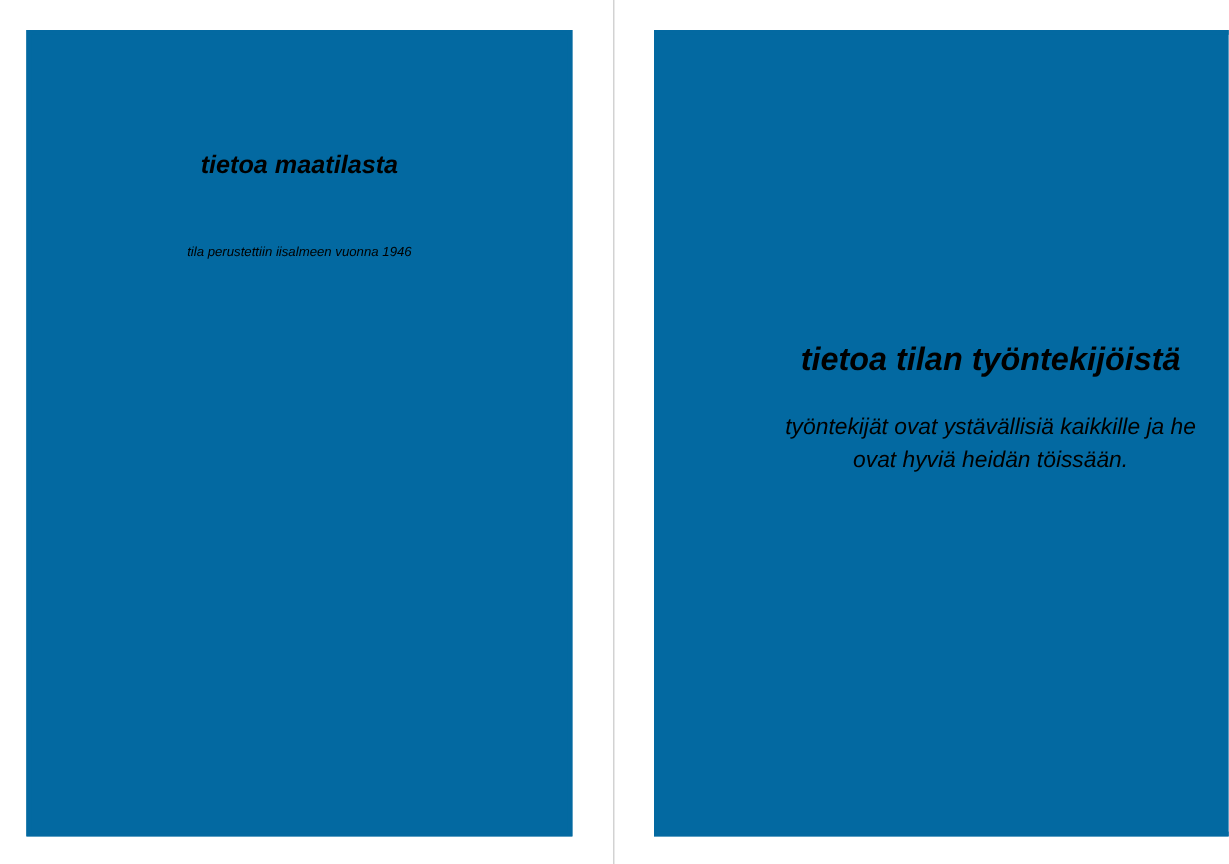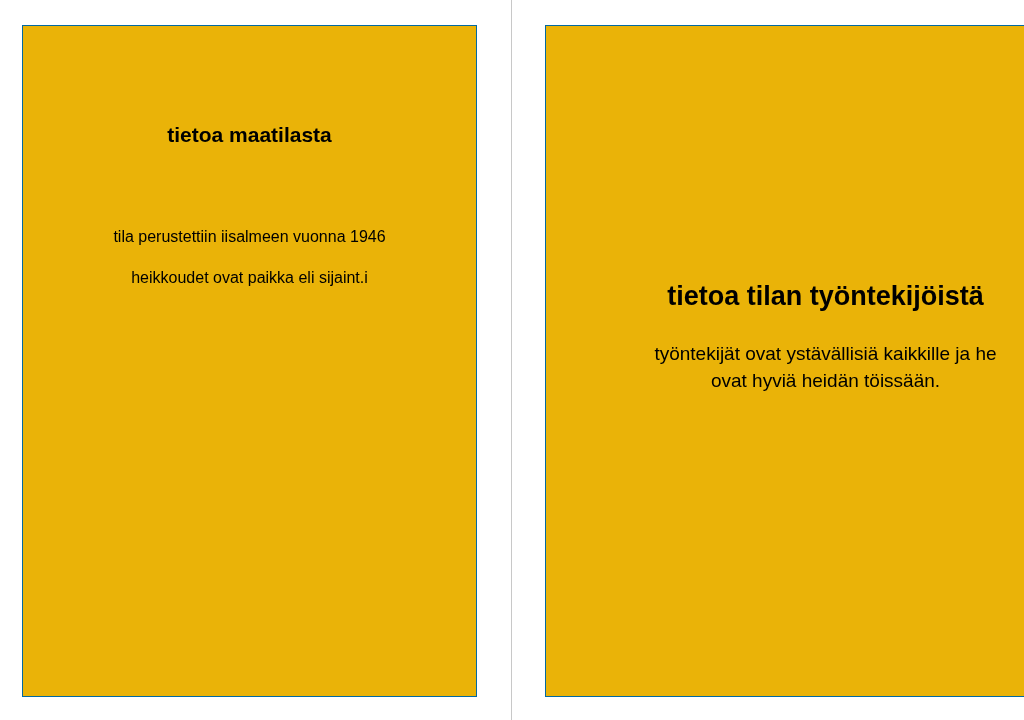--- a/index.html
+++ b/index.html
@@ -26,22 +26,23 @@
     left: 511px;
     top: 0;
     width: 1px;
     height: 720px;
     background: #c8c8c8;
   }
 
   .slide {
     position: absolute;
     box-sizing: border-box;
-    background: #eab308;
-    border: 1px solid #0369a1;
+    background: #0369a1;
+    border: 4px solid #0369a1;
+    font-style: italic;
   }
 
   .slide-left {
     left: 22px;
     top: 25px;
     width: 455px;
     height: 672px;
   }
 
   .slide-right {
@@ -78,22 +79,22 @@
   }
 
   .body-block {
     position: absolute;
     left: 0;
     width: 100%;
     text-align: center;
   }
 
   .body-left {
-    top: 200px;
-    font-size: 16px;
+    top: 174px;
+    font-size: 11px;
     line-height: 1.32;
   }
 
   .body-right {
     top: 315px;
     font-size: 19px;
     line-height: 1.42;
     padding: 0 28px;
     box-sizing: border-box;
   }
@@ -116,21 +117,20 @@
 
 <div class="canvas">
 
   <div class="divider"></div>
 
   <div class="slide slide-left">
     <div class="slide-inner">
       <div class="title title-left">tietoa maatilasta</div>
       <div class="body-left body-block">
         <p class="para">tila perustettiin iisalmeen vuonna 1946</p>
-        <p class="para">heikkoudet ovat paikka eli sijaint.i</p>
       </div>
     </div>
   </div>
 
   <div class="slide slide-right">
     <div class="slide-inner">
       <div class="title title-right">tietoa tilan työntekijöistä</div>
       <div class="body-right body-block">
         <p class="para">työntekijät ovat ystävällisiä kaikkille ja he
 ovat hyviä heidän töissään.</p>

